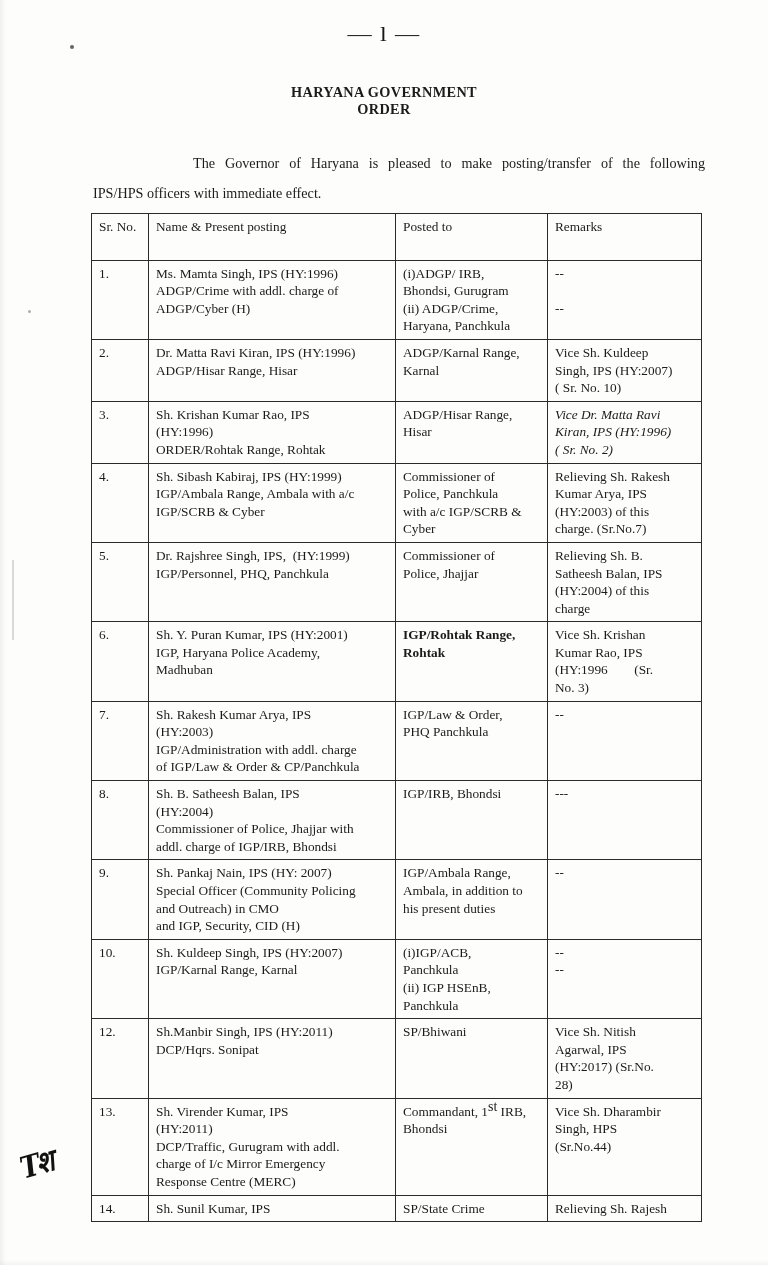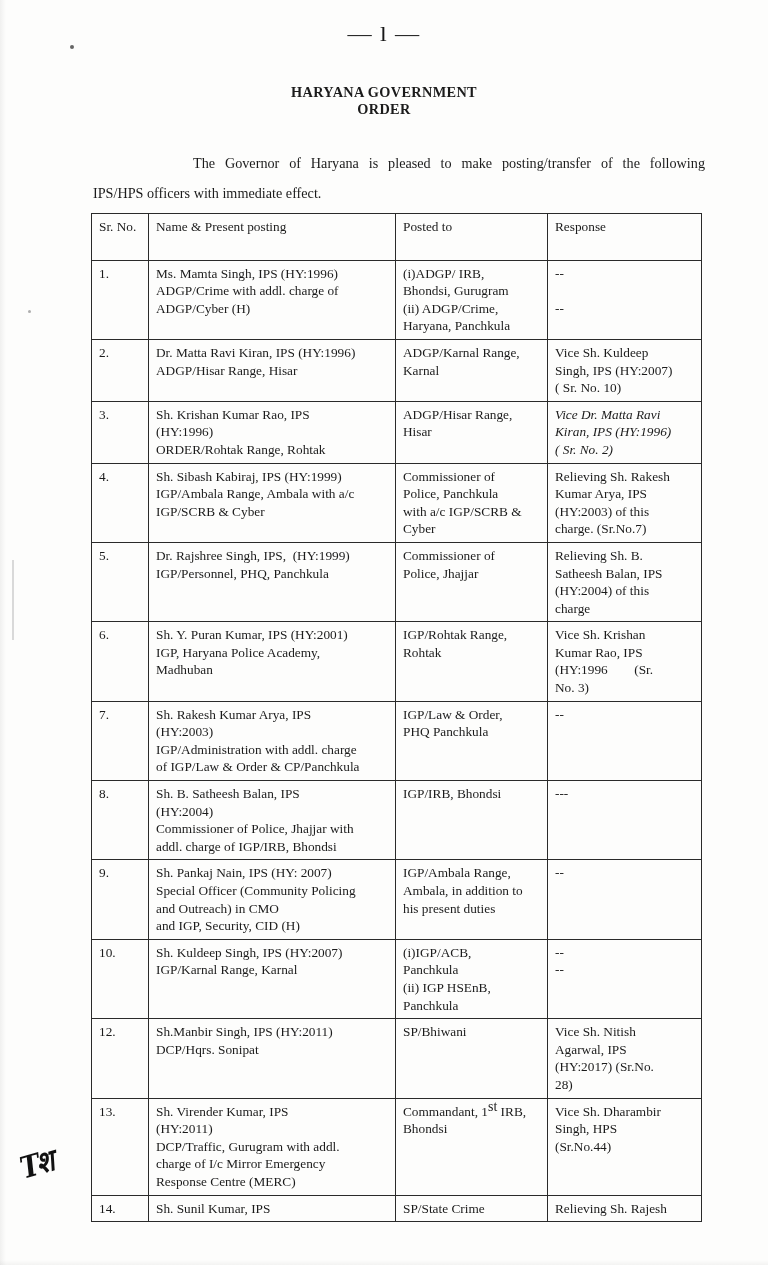--- a/index.html
+++ b/index.html
@@ -183,21 +183,21 @@
       <col class="col-sr">
       <col class="col-name">
       <col class="col-post">
       <col class="col-rem">
     </colgroup>
     <thead>
       <tr>
         <th class="cell-sr">Sr. No.</th>
         <th>Name &amp; Present posting</th>
         <th>Posted to</th>
-        <th>Response</th>
+        <th>Remarks</th>
       </tr>
     </thead>
     <tbody id="table-body">
         <tr>
           <td class="cell-sr" style="white-space: pre-wrap;">1.</td>
           <td style="white-space: pre-wrap;">Ms. Mamta Singh, IPS (HY:1996)
 ADGP/Crime with addl. charge of
 ADGP/Cyber (H)</td>
           <td style="white-space: pre-wrap;">(i)ADGP/ IRB,
 Bhondsi, Gurugram
@@ -251,21 +251,21 @@
           <td style="white-space: pre-wrap;">Relieving Sh. B.
 Satheesh Balan, IPS
 (HY:2004) of this
 charge</td>
         </tr>
         <tr>
           <td class="cell-sr" style="white-space: pre-wrap;">6.</td>
           <td style="white-space: pre-wrap;">Sh. Y. Puran Kumar, IPS (HY:2001)
 IGP, Haryana Police Academy,
 Madhuban</td>
-          <td style="white-space: pre-wrap;">IGP/Rohtak Range,
+          <td style="white-space: pre-wrap; font-weight: bold;">IGP/Rohtak Range,
 Rohtak</td>
           <td style="white-space: pre-wrap;">Vice Sh. Krishan
 Kumar Rao, IPS
 (HY:1996        (Sr.
 No. 3)</td>
         </tr>
         <tr>
           <td class="cell-sr" style="white-space: pre-wrap;">7.</td>
           <td style="white-space: pre-wrap;">Sh. Rakesh Kumar Arya, IPS
 (HY:2003)

